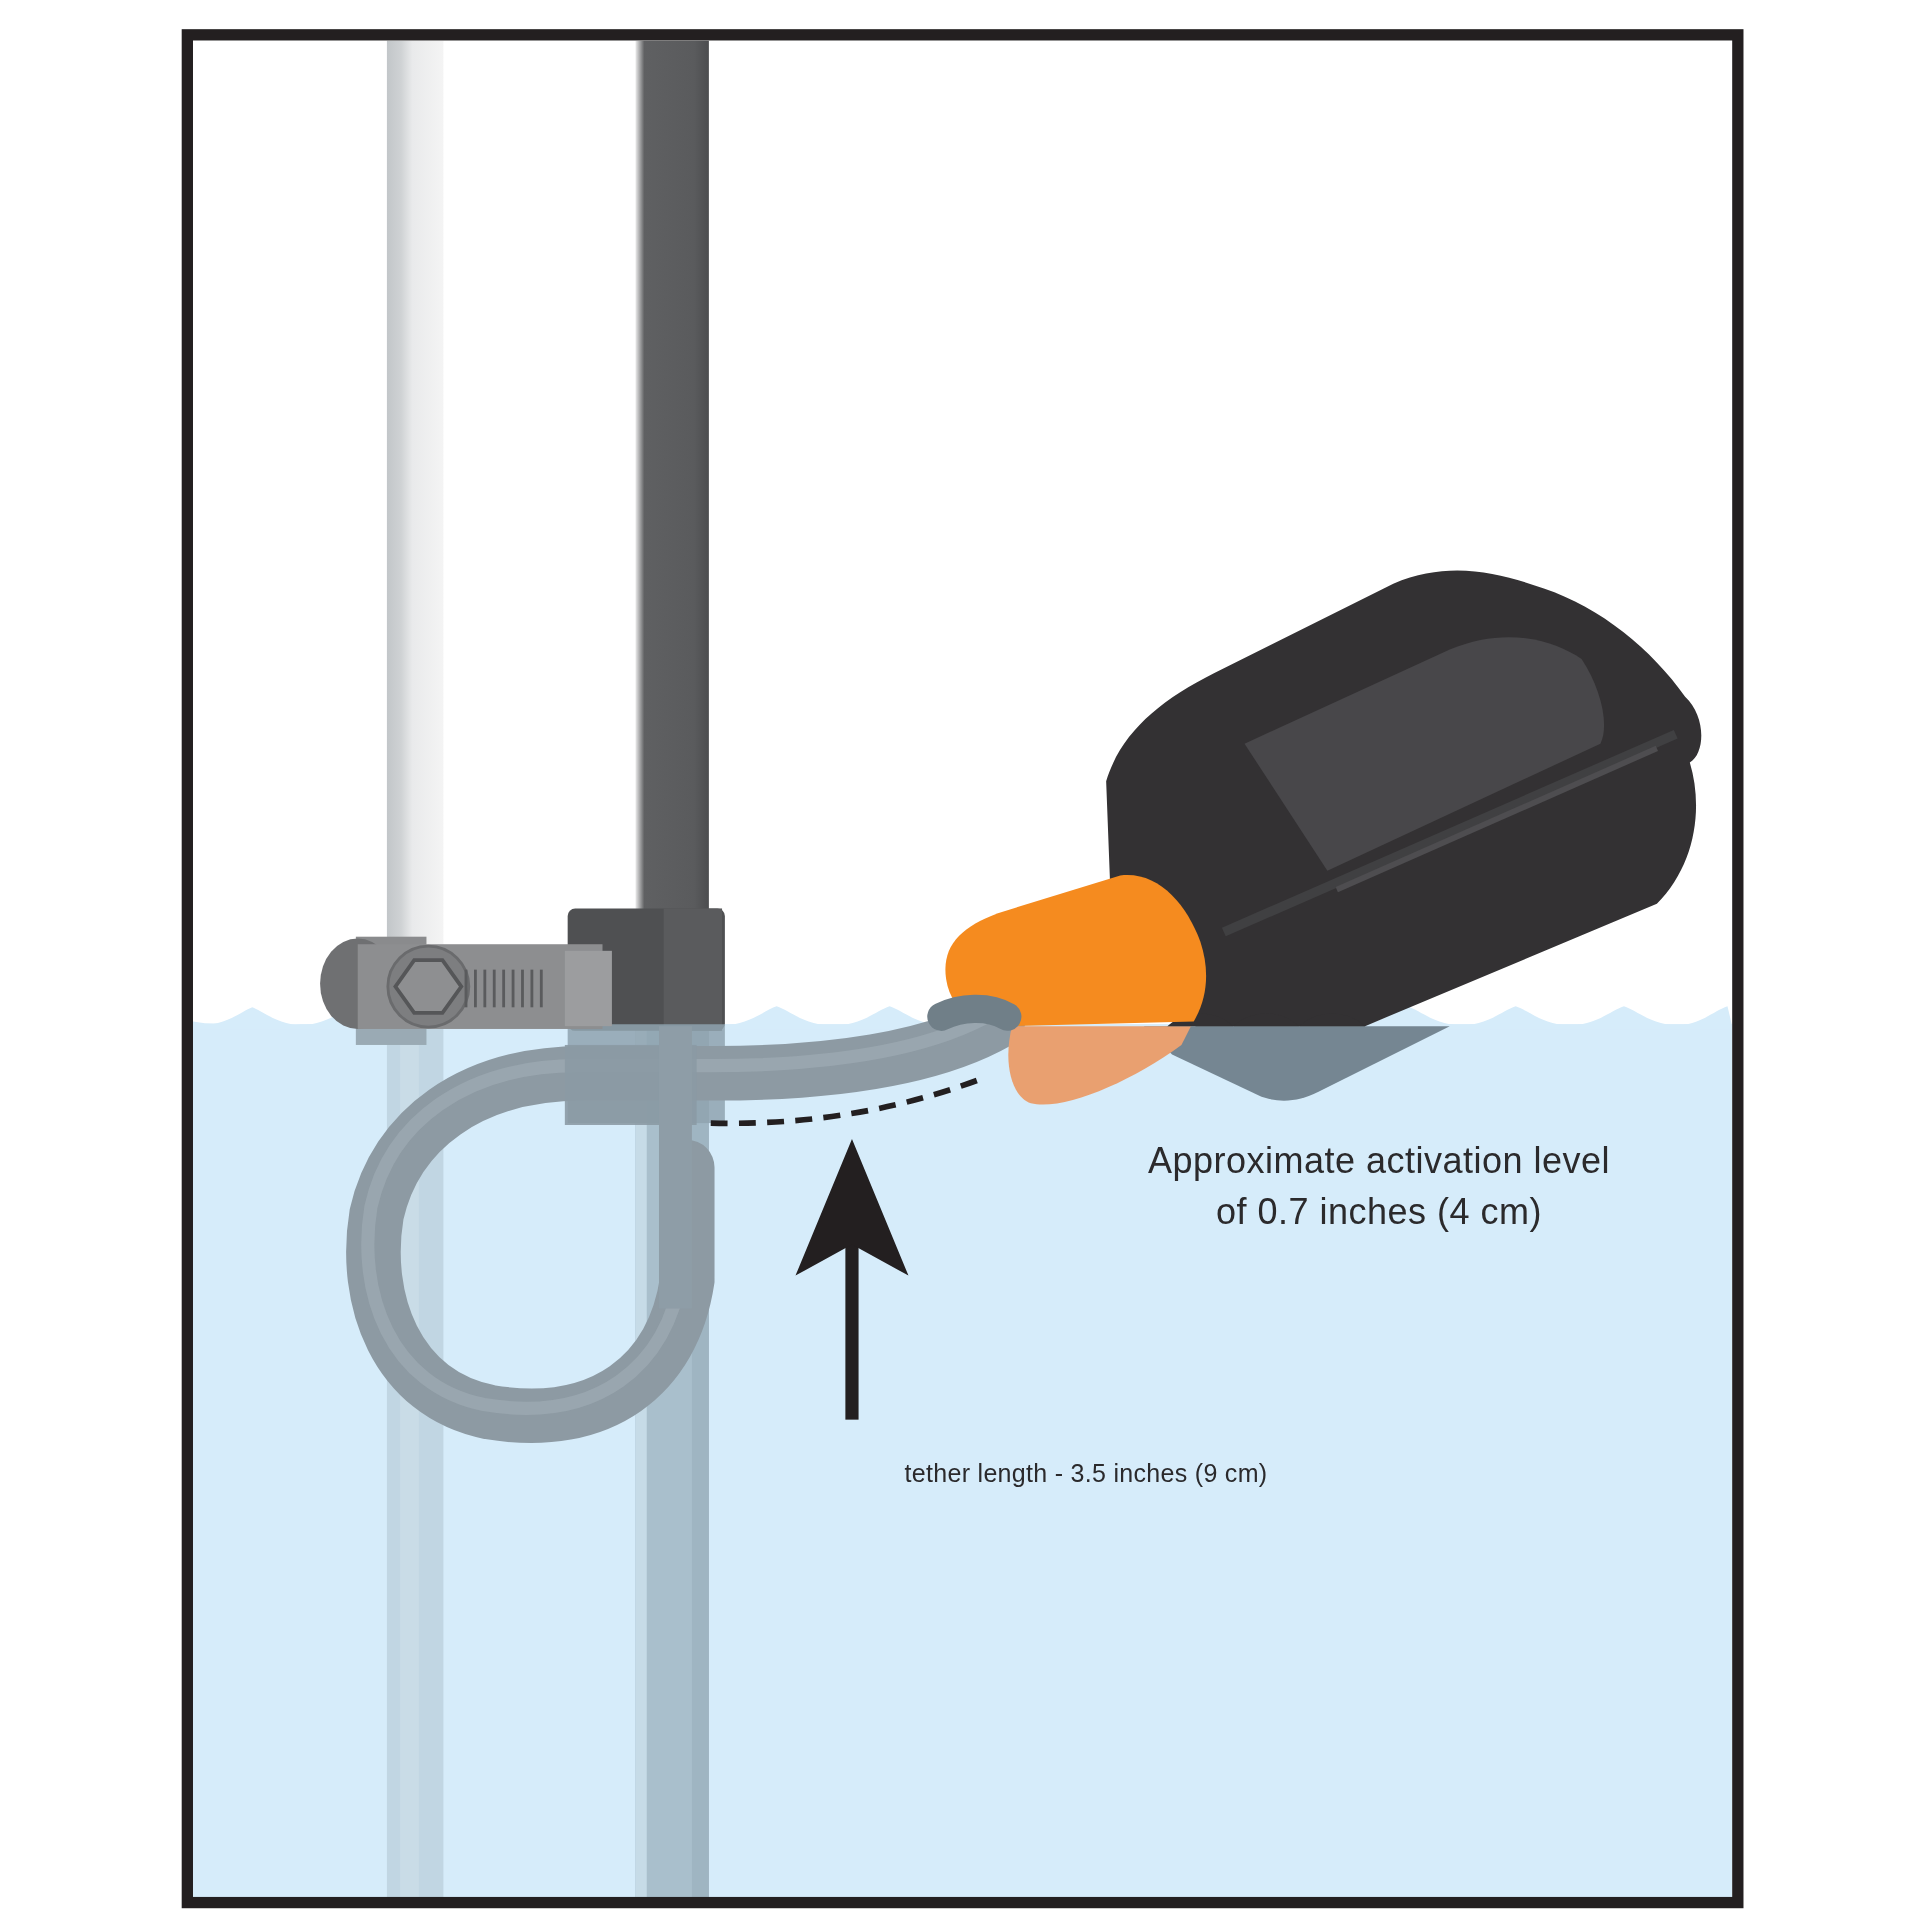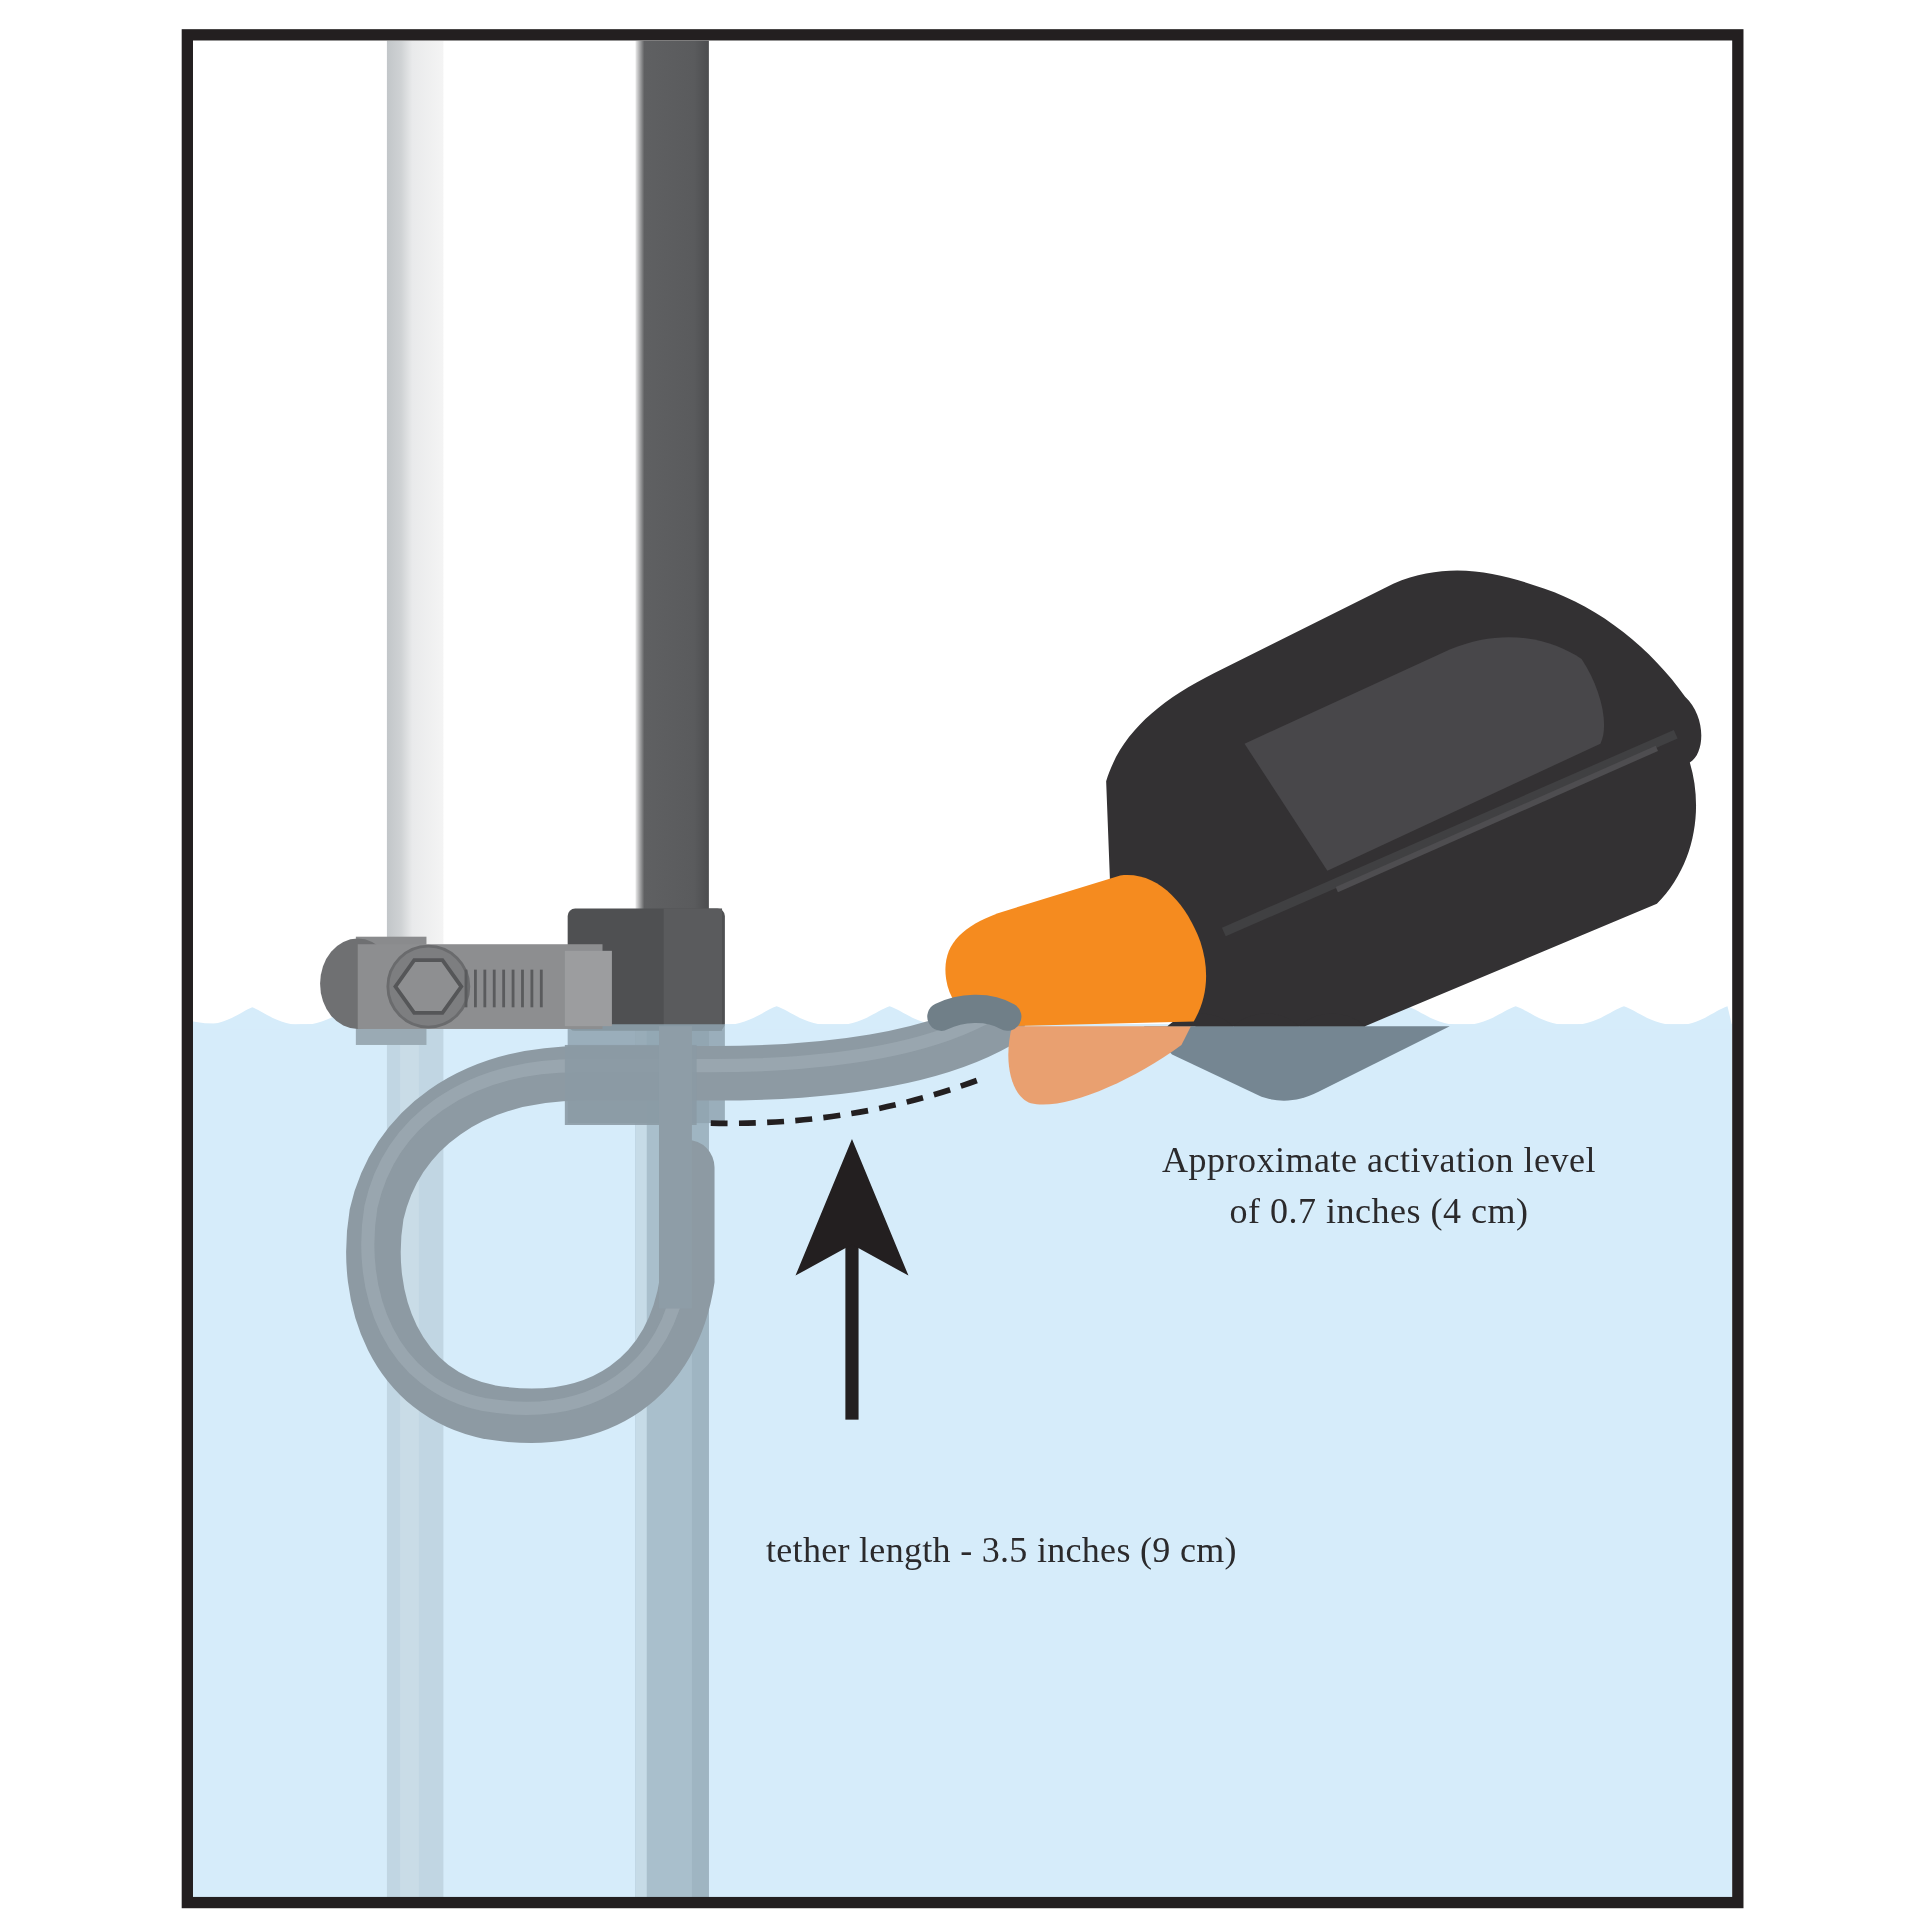--- a/index.html
+++ b/index.html
@@ -1,20 +1,20 @@
 <!DOCTYPE html>
 <html style="font-size:15px"><head>
 <meta charset="utf-8">
 <style>
   html,body{margin:0;padding:0;background:#ffffff;}
   body{width:1928px;height:1928px;position:relative;overflow:hidden;font-family:"DejaVu Sans","Liberation Sans",sans-serif;}
   #stage{position:absolute;left:0;top:0;width:1928px;height:1928px;}
-  .label{position:absolute;color:#2b2a2c;text-align:center;font-family:Liberation Serif, serif;}
+  .label{position:absolute;color:#2b2a2c;text-align:center;font-family:Liberation Sans, sans-serif;}
   #activation-label{left:1092px;top:1135px;width:574px;font-size:36px;line-height:51px;letter-spacing:0.5px;}
-  #tether-label{left:753px;top:1525px;width:640px;font-size:36px;line-height:51px;text-align:left;padding-left:13px;letter-spacing:0.3px;}
+  #tether-label{left:753px;top:1448px;width:640px;font-size:25px;line-height:51px;text-align:center;padding-left:13px;letter-spacing:0.3px;}
   .line{display:block;}
 </style>
 </head>
 <body>
 
 <div id="stage">
 <svg width="1928" height="1928" viewBox="0 0 2048 2048" xmlns="http://www.w3.org/2000/svg">
   <defs>
     <clipPath id="frameClip">
           <rect x="205" y="43" width="1635" height="1972"></rect>

